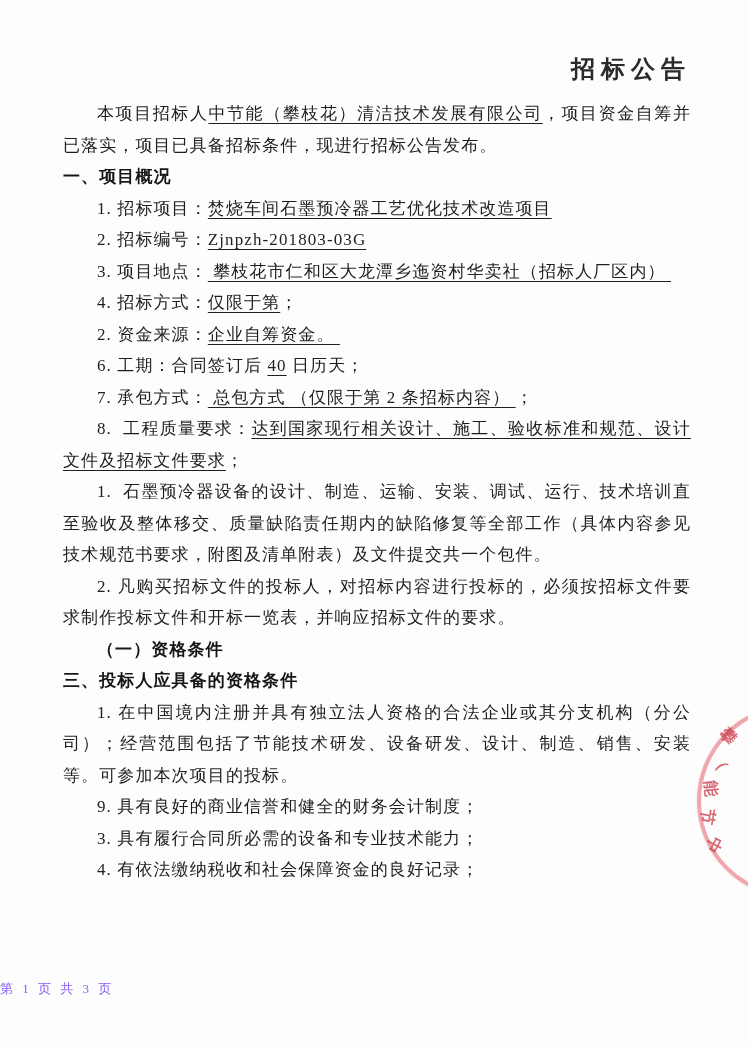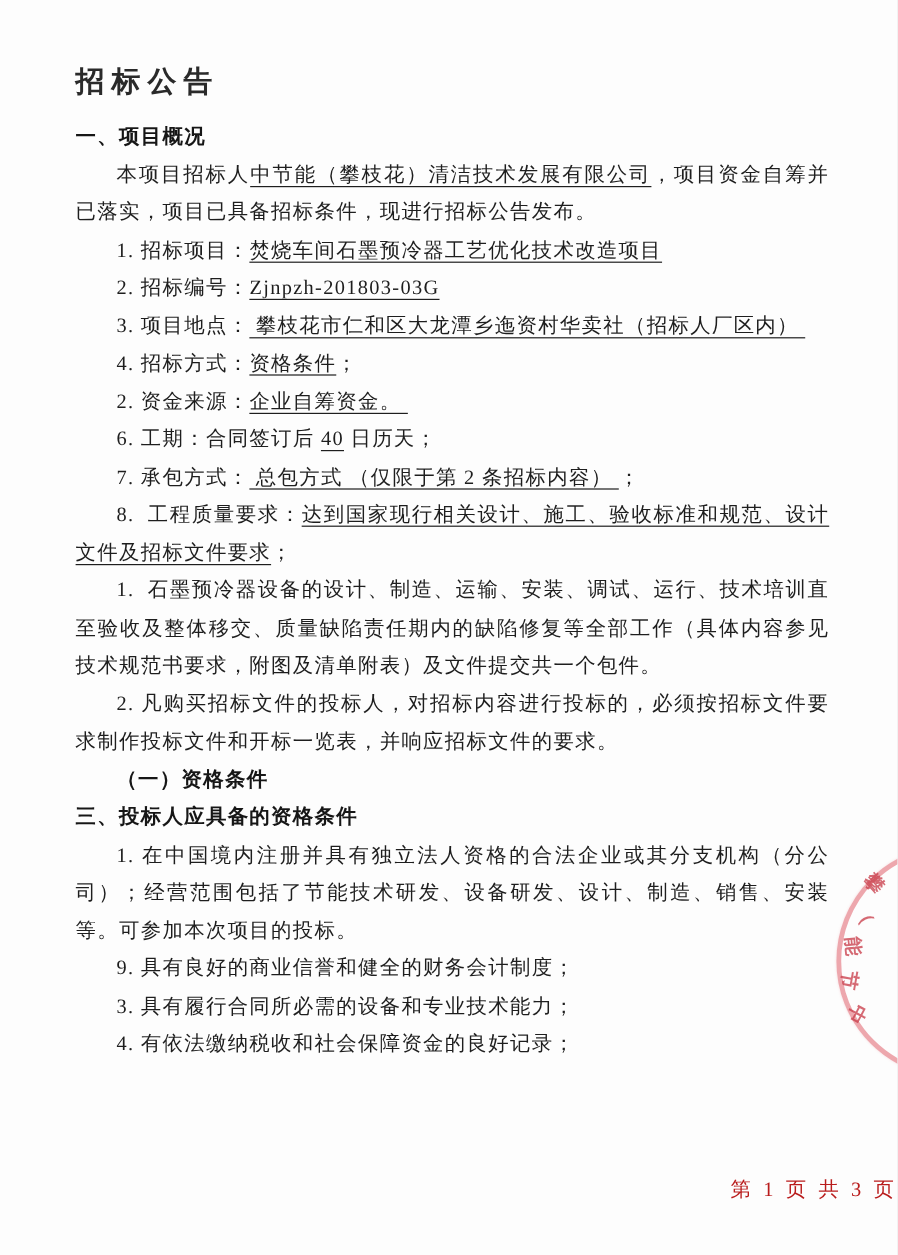--- a/index.html
+++ b/index.html
@@ -12,21 +12,21 @@
     font-family:"Liberation Serif","DejaVu Serif",serif;
     color:#1e1e1e;
   }
   .content{
     position:absolute;
     left:63px;top:50px;
     width:628px;
   }
   .doc-title{
     margin:0 0 10px 0;
-    text-align:left;
+    text-align:right;
     font-size:24px;
     font-weight:bold;
     letter-spacing:6px;
     line-height:38px;
     color:#2a2a2a;
   }
   .line{
     margin:0;
     font-size:17px;
     line-height:31.5px;
@@ -37,24 +37,24 @@
   .heading{font-weight:bold;color:#161616;}
   .seg.u{
     text-decoration:underline;
     text-decoration-thickness:1px;
     text-underline-offset:4px;
   }
   .seg.b{font-weight:normal;}
   .footer{
     position:absolute;
     top:980px;left:0;right:0;
-    text-align:right;
-    font-size:17px;
+    text-align:left;
+    font-size:13px;
     letter-spacing:3px;
-    color:#b91c1c;
+    color:#8b5cf6;
   }
   .stamp{
     position:absolute;
     left:0;top:0;right:0;bottom:0;
     pointer-events:none;
   }
   .stamp-circle{
     position:absolute;
     left:697px;top:704px;
     width:186px;height:186px;
@@ -71,26 +71,26 @@
   }
 </style>
 </head>
 <body>
 
 <div class="page">
 
   <div class="content">
     <h1 class="doc-title">招标公告</h1>
     <div>
+        <p class="line indent"><span class="seg">本项目招标人</span><span class="seg u">中节能（攀枝花）清洁技术发展有限公司</span><span class="seg">，项目资金自筹并已落实，项目已具备招标条件，现进行招标公告发布。</span></p>
         <p class="line heading"><span class="seg">一、项目概况</span></p>
-        <p class="line indent"><span class="seg">本项目招标人</span><span class="seg u">中节能（攀枝花）清洁技术发展有限公司</span><span class="seg">，项目资金自筹并已落实，项目已具备招标条件，现进行招标公告发布。</span></p>
         <p class="line indent"><span class="seg">1. 招标项目：</span><span class="seg u">焚烧车间石墨预冷器工艺优化技术改造项目</span></p>
         <p class="line indent"><span class="seg">2. 招标编号：</span><span class="seg u">Zjnpzh-201803-03G</span></p>
         <p class="line indent"><span class="seg">3. 项目地点：</span><span class="seg u">&nbsp;攀枝花市仁和区大龙潭乡迤资村华卖社（招标人厂区内）&nbsp;</span></p>
-        <p class="line indent"><span class="seg">4. 招标方式：</span><span class="seg u">资格条件</span><span class="seg">；</span></p>
+        <p class="line indent"><span class="seg">4. 招标方式：</span><span class="seg u">仅限于第</span><span class="seg">；</span></p>
         <p class="line indent"><span class="seg">2. 资金来源：</span><span class="seg u">企业自筹资金。&nbsp;</span></p>
         <p class="line indent"><span class="seg">6. 工期：合同签订后 </span><span class="seg u">40</span><span class="seg"> 日历天；</span></p>
         <p class="line indent"><span class="seg">7. 承包方式：</span><span class="seg u">&nbsp;总包方式&nbsp;（仅限于第 2 条招标内容）&nbsp;</span><span class="seg">；</span></p>
         <p class="line indent"><span class="seg b">8.&nbsp; 工程质量要求：</span><span class="seg u b">达到国家现行相关设计、施工、验收标准和规范、设计文件及招标文件要求</span><span class="seg b">；</span></p>
         <p class="line indent"><span class="seg">1.&nbsp; 石墨预冷器设备的设计、制造、运输、安装、调试、运行、技术培训直至验收及整体移交、质量缺陷责任期内的缺陷修复等全部工作（具体内容参见技术规范书要求，附图及清单附表）及文件提交共一个包件。</span></p>
         <p class="line indent"><span class="seg">2. 凡购买招标文件的投标人，对招标内容进行投标的，必须按招标文件要求制作投标文件和开标一览表，并响应招标文件的要求。</span></p>
         <p class="line heading indent"><span class="seg">（一）资格条件</span></p>
         <p class="line heading"><span class="seg">三、投标人应具备的资格条件</span></p>
         <p class="line indent"><span class="seg">1. 在中国境内注册并具有独立法人资格的合法企业或其分支机构（分公司）；经营范围包括了节能技术研发、设备研发、设计、制造、销售、安装等。可参加本次项目的投标。</span></p>
         <p class="line indent"><span class="seg">9. 具有良好的商业信誉和健全的财务会计制度；</span></p>

